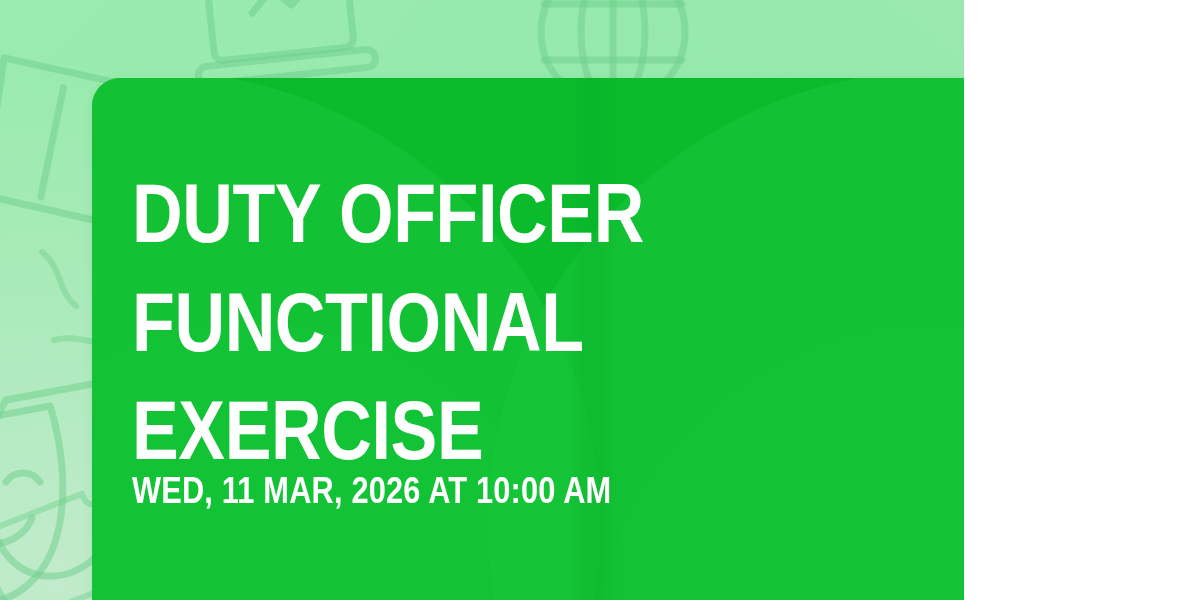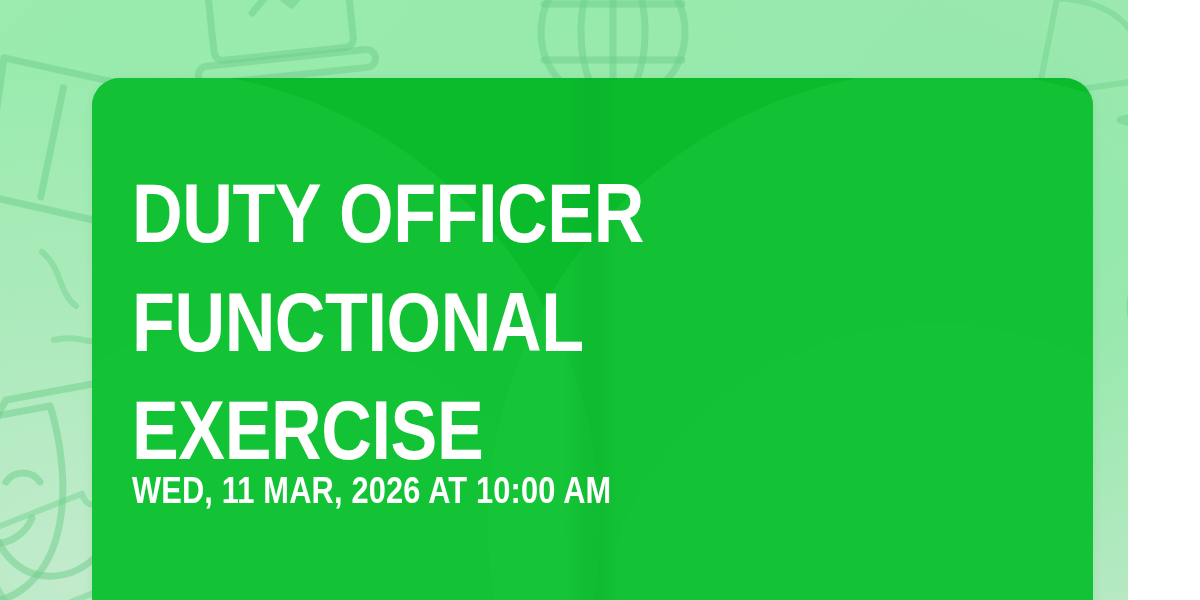--- a/index.html
+++ b/index.html
@@ -8,21 +8,21 @@
     padding: 0;
     background: #ffffff;
   }
   body {
     font-family: "Liberation Sans", sans-serif;
   }
 
   
   .canvas {
     position: relative;
-    width: 1128px;
+    width: 964px;
     height: 600px;
     overflow: hidden;
     background: #9DEDB2;
   }
 
   
   .bg-gradient {
     position: absolute;
     inset: 0;
     background:

